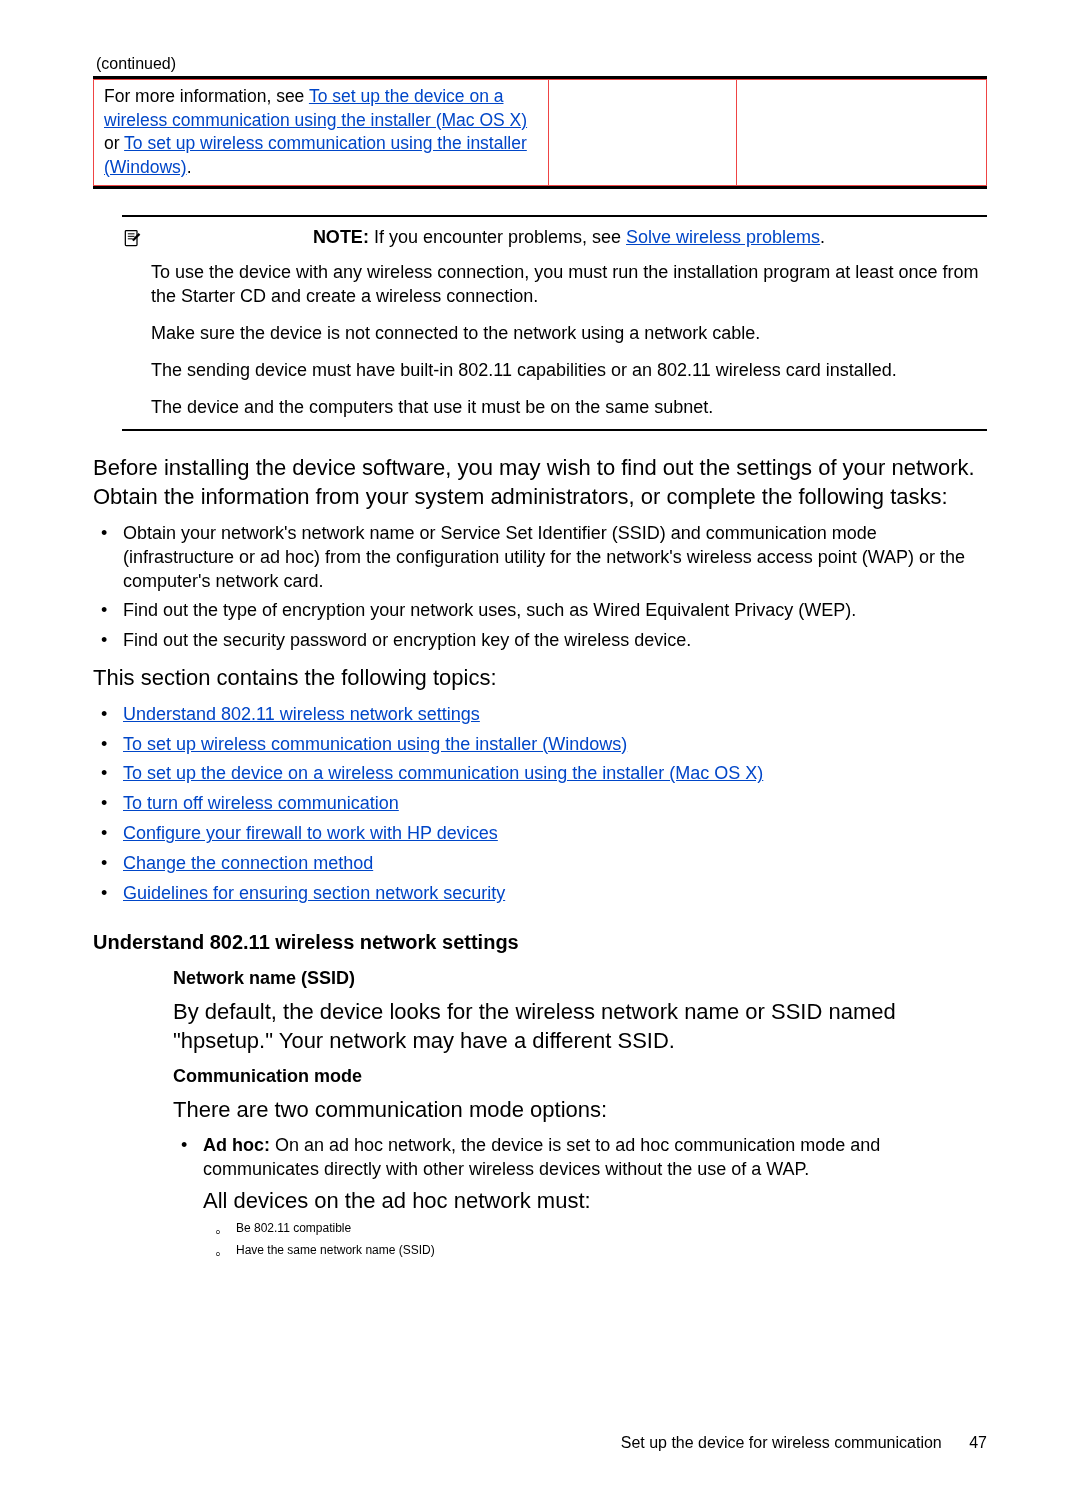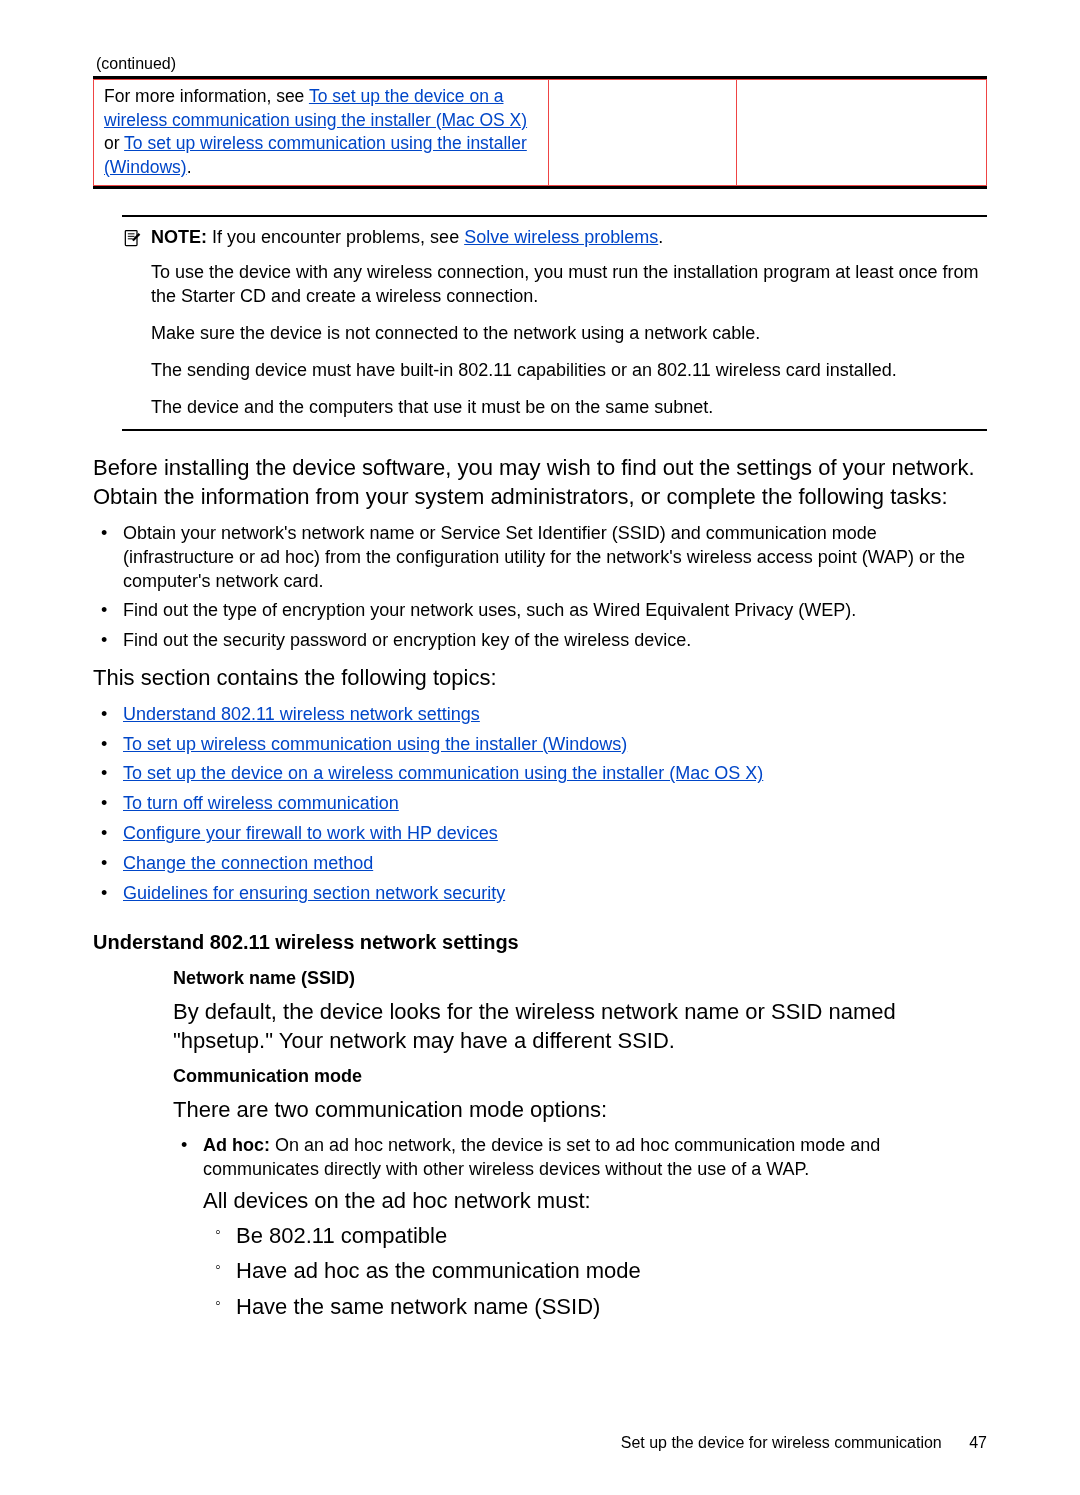--- a/index.html
+++ b/index.html
@@ -70,20 +70,21 @@
     .note-icon {
       width: 20px;
       height: 20px;
       flex-shrink: 0;
       margin-top: 2px;
     }
     .note-content {
       font-size: 18px;
       line-height: 1.33;
       flex: 1;
+      text-align: center;
     }
     .note-label { font-weight: bold; }
     .note-body-indent {
       margin-left: 29px;
     }
     .note-p {
       font-size: 18px;
       line-height: 1.33;
       margin-bottom: 13px;
     }
@@ -115,21 +116,21 @@
       left: 8px;
     }
     ul.sub-bullets {
       list-style: none;
       padding-left: 0;
       margin-top: 6px;
     }
     ul.sub-bullets > li {
       position: relative;
       padding-left: 33px;
-      font-size: 22px;
+      font-size: 12px;
       line-height: 1.33;
       margin-bottom: 6px;
     }
     ul.sub-bullets > li::before {
       content: "◦";
       position: absolute;
       left: 12px;
       top: 0;
       font-size: 16px;
     }
@@ -231,21 +232,20 @@
 
     <h3 class="heading2">Communication mode</h3>
     <p class="body-p">There are two communication mode options:</p>
 
     <ul class="bullets">
       <li>
         <span class="adhoc-label">Ad hoc:</span><span> On an ad hoc network, the device is set to ad hoc communication mode and communicates directly with other wireless devices without the use of a WAP.</span>
         <div class="body-p" style="margin-top:4px; margin-bottom:4px;">All devices on the ad hoc network must:</div>
         <ul class="sub-bullets">
           <li>Be 802.11 compatible</li>
-          <li>Have ad hoc as the communication mode</li>
           <li>Have the same network name (SSID)</li>
         </ul>
       </li>
     </ul>
   </div>
 </div>
 
 <div class="footer">
   <span>Set up the device for wireless communication</span>
   <span class="footer-num">47</span>

